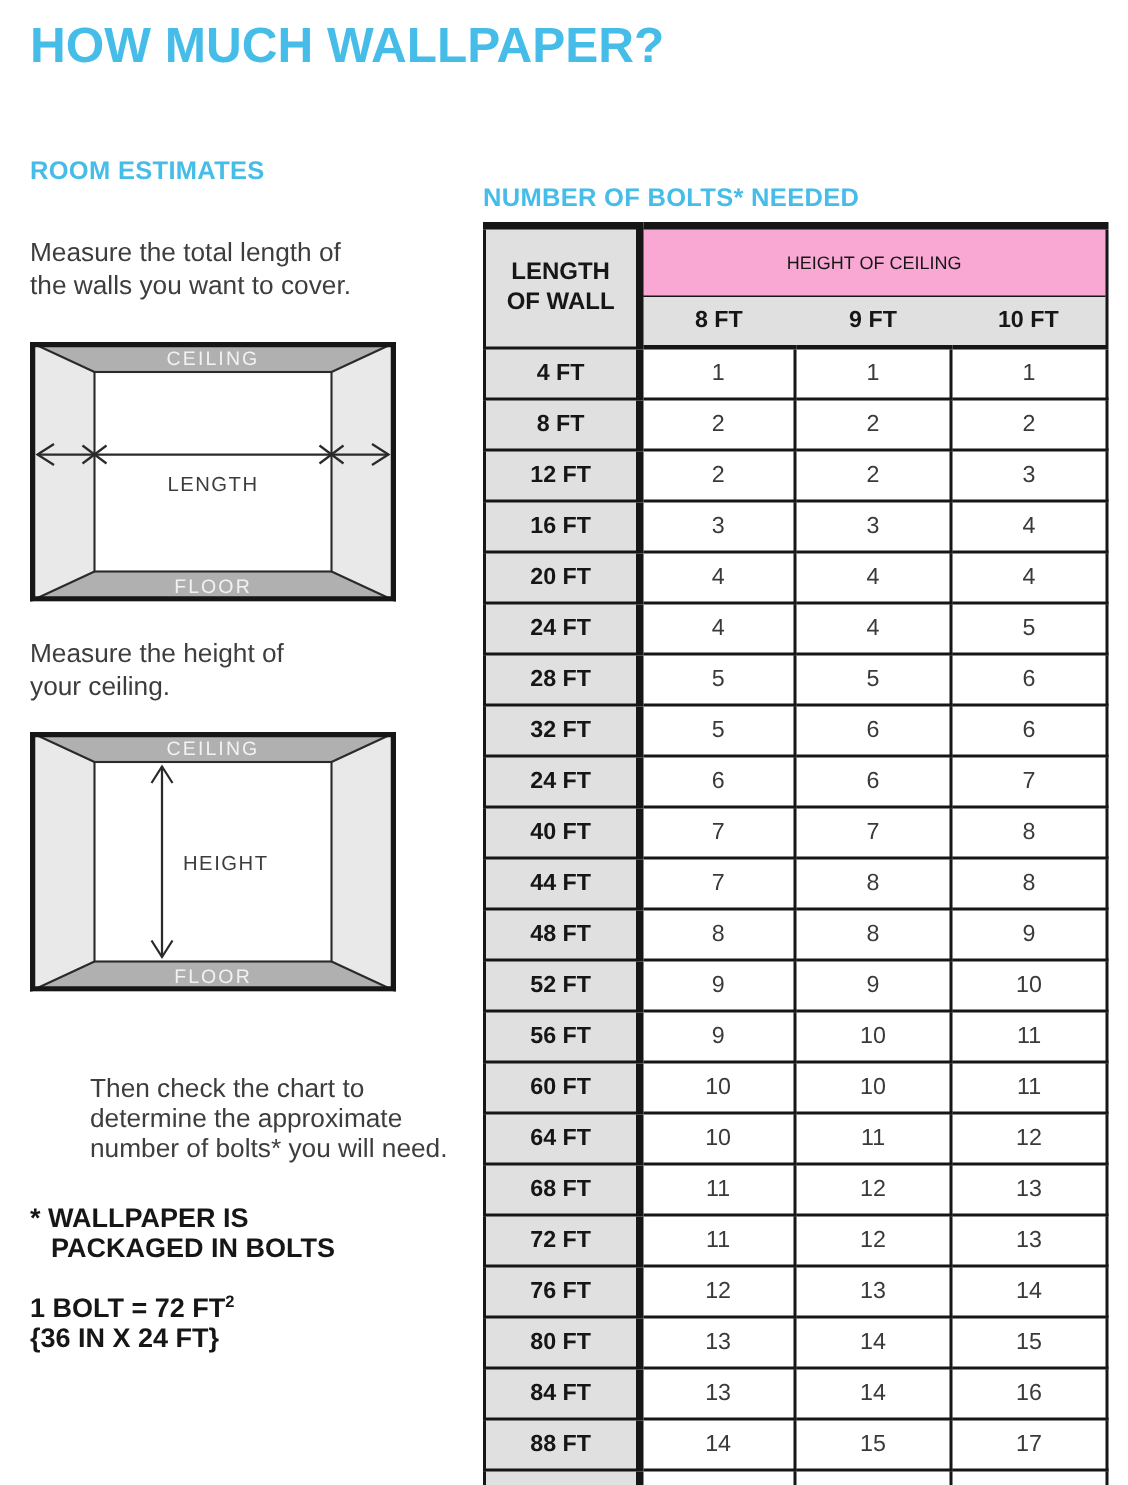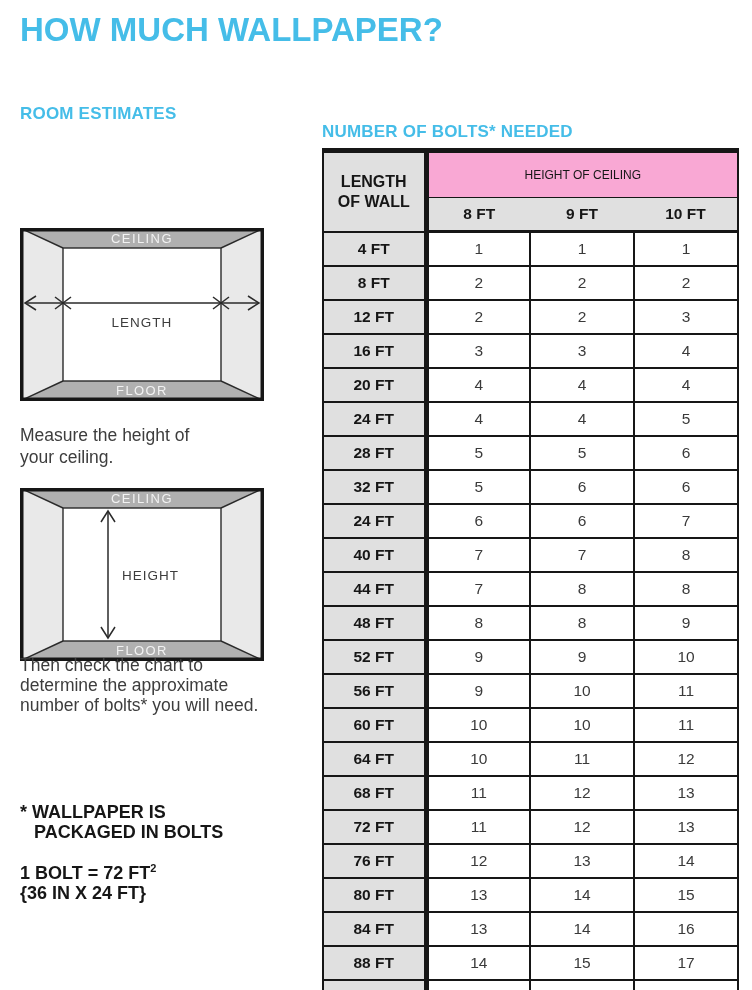--- a/index.html
+++ b/index.html
@@ -23,21 +23,21 @@
   .heading-room { left:20px; top:104px; }
   .heading-bolts { left:322px; top:122px; width:415px; text-align:left; }
 
   .step {
     position:absolute; left:20px; width:290px;
     font-size:17.5px; line-height:21.5px; color:#3d3d3d;
     white-space:pre-line;
   }
   .step-1 { top:158px; }
   .step-2 { top:425px; }
-  .step-3 { top:655px; line-height:20px; }
+  .step-3 { top:715px; line-height:20px;margin-left:40px; }
 
   .room-svg { position:absolute; left:20px; display:block; }
   .svg-length { top:228px; }
   .svg-height { top:488px; }
   .room-svg text {
     font-family:"Liberation Sans", sans-serif;
   }
   .band-label { font-size:13px; letter-spacing:1.4px; fill:#f2f2f2; }
   .dim-label  { font-size:13.5px; letter-spacing:1px; fill:#3d3d3d; }
 
@@ -85,20 +85,22 @@
 </head>
 <body>
 
 <div class="page">
 
   <h1 class="title">HOW MUCH WALLPAPER?</h1>
 
   <div class="section-heading heading-room">ROOM ESTIMATES</div>
   <div class="section-heading heading-bolts">NUMBER OF BOLTS* NEEDED</div>
 
+  <div class="step step-1">Measure the total length of
+the walls you want to cover.</div>
 
   <svg class="room-svg svg-length" width="244" height="173" viewBox="0 0 244 173">
     <polygon points="0,0 244,0 201,20 43,20" fill="#b0b0b0"></polygon>
     <polygon points="0,173 244,173 201,153 43,153" fill="#b0b0b0"></polygon>
     <polygon points="0,0 43,20 43,153 0,173" fill="#e9e9e9"></polygon>
     <polygon points="244,0 201,20 201,153 244,173" fill="#e9e9e9"></polygon>
     <rect x="43" y="20" width="158" height="133" fill="#ffffff" stroke="#2a2a2a" stroke-width="1.4"></rect>
     <g stroke="#2a2a2a" stroke-width="1.4">
       <line x1="0" y1="0" x2="43" y2="20"></line>
       <line x1="244" y1="0" x2="201" y2="20"></line>

